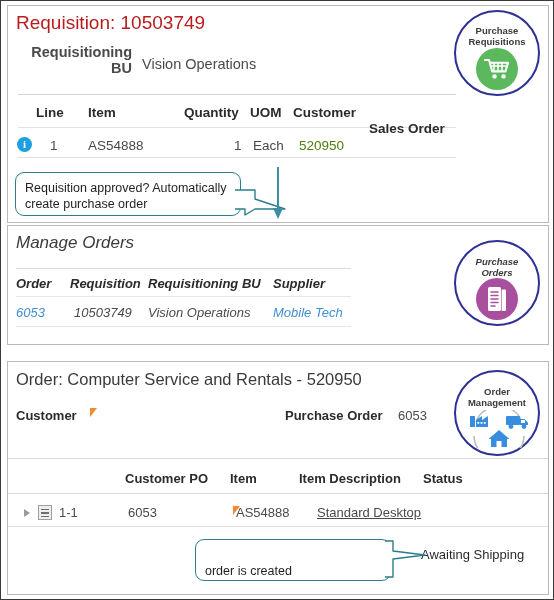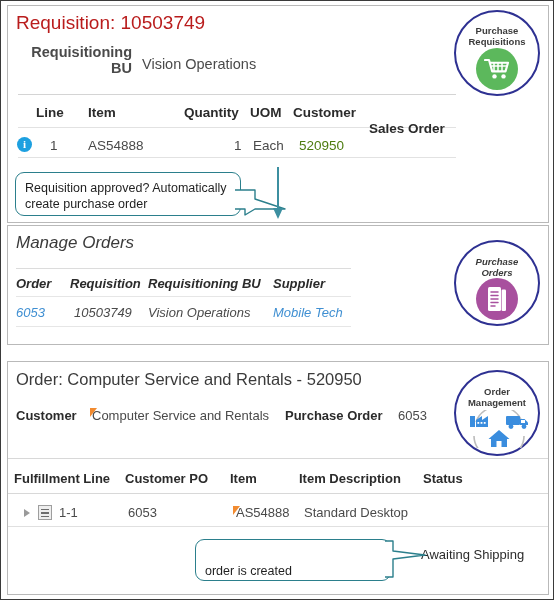--- a/index.html
+++ b/index.html
@@ -370,45 +370,43 @@
       </div>
     </div>
   </div>
 
   <div class="panel" id="panel-om">
 
     <div class="om-title">Order: Computer Service and Rentals - 520950</div>
 
     <div class="om-sub b" style="left:8px;">Customer</div>
     <div class="orange-tri" style="left:82px; top:46px;"></div>
-    <div class="om-sub n" style="left:84px;">Computer Service and Rentals</div>
     <div class="om-sub b" style="left:277px;">Purchase Order</div>
     <div class="om-sub n" style="left:390px;">6053</div>
 
     <div class="om-hr1"></div>
     <div class="om-hr2"></div>
     <div class="om-hr3"></div>
 
-    <div class="om-th" style="left:6px;">Fulfillment Line</div>
     <div class="om-th" style="left:117px;">Customer PO</div>
     <div class="om-th" style="left:222px;">Item</div>
     <div class="om-th" style="left:291px;">Item Description</div>
     <div class="om-th" style="left:415px;">Status</div>
 
     <div class="expand-tri"></div>
     <div class="row-icon">
         <i></i>
         <i></i>
         <i></i>
       </div>
     <div class="om-td lnk" style="left:51px;">1-1</div>
     <div class="om-td" style="left:120px;">6053</div>
     <div class="orange-tri" style="left:225px; top:144px;"></div>
     <div class="om-td" style="left:228px;">AS54888</div>
-    <div class="om-td" style="left:296px;">Standard Desktop</div>
+    <div class="om-td" style="left:309px;text-decoration:underline;">Standard Desktop</div>
 
     <div class="badge" id="badge-om" style="top:8px;">
       <div class="badge-label">
         <span>Order</span><br>
         <span>Management</span>
       </div>
       <svg class="om-art" viewBox="0 0 62 38">
 
         <path d="M8 12 A24 22 0 0 1 54 12" fill="none" stroke="#bcbcbc" stroke-width="1.6"></path>
         <path d="M6 26 A24 22 0 0 0 56 26" fill="none" stroke="#bcbcbc" stroke-width="1.6"></path>

